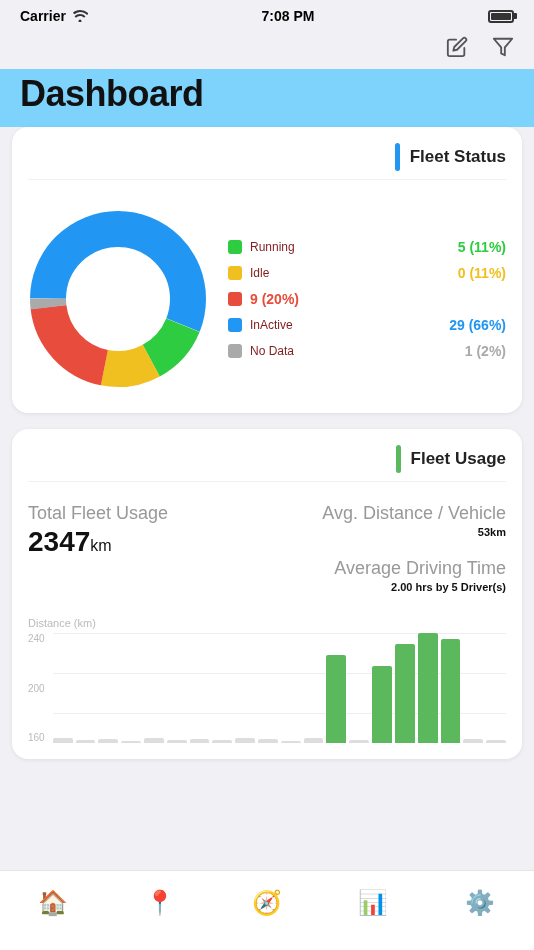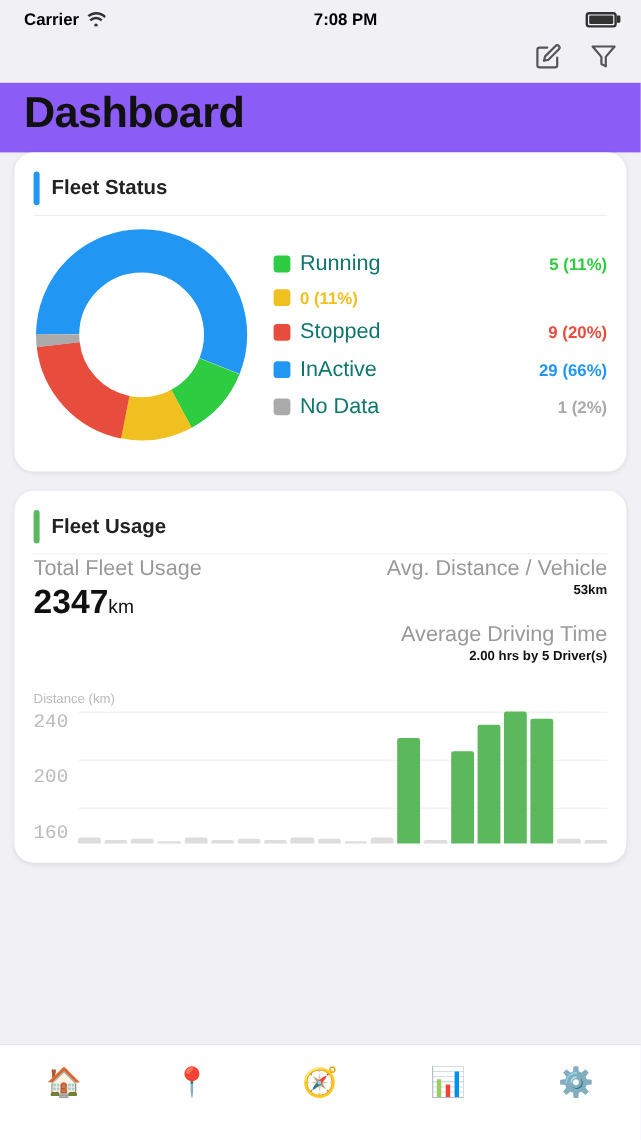--- a/index.html
+++ b/index.html
@@ -75,44 +75,45 @@
       background: none;
       border: none;
       cursor: pointer;
       padding: 4px;
       color: #555;
     }
 
     
     .page-title {
       padding: 4px 20px 12px;
-      background: #8b5cf6;
+      background: #7dd3fc;
     }
     .page-title h1 {
       font-size: 36px;
       font-weight: 800;
       color: #111;
       letter-spacing: -0.5px;
     }
 
     
     .card {
       background: #fff;
       border-radius: 16px;
       margin: 0 12px 16px;
       padding: 16px;
       box-shadow: 0 1px 4px rgba(0,0,0,0.08);
     }
     .card-header {
       display: flex;
       align-items: center;
       gap: 10px;
-      margin-bottom: 1px;
+      margin-bottom: 21px;
       padding-bottom: 8px;
       border-bottom: 1px solid #f0f0f0;
+      justify-content: flex-end;
     }
     .card-indicator {
       width: 5px;
       height: 28px;
       border-radius: 3px;
     }
     .card-title {
       font-size: 17px;
       font-weight: 600;
       color: #222;
@@ -175,22 +176,22 @@
       align-items: center;
       gap: 8px;
     }
     .legend-dot {
       width: 14px;
       height: 14px;
       border-radius: 3px;
       flex-shrink: 0;
     }
     .legend-name {
-      font-size: 18px;
-      color: #0f766e;
+      font-size: 12px;
+      color: #7f1d1d;
       flex: 1;
     }
     .legend-value {
       font-size: 14px;
       font-weight: 700;
     }
 
     
     .fleet-usage-stats {
       display: flex;
@@ -250,23 +251,22 @@
     }
     .y-axis {
       display: flex;
       flex-direction: column;
       justify-content: space-between;
       align-items: flex-end;
       height: 110px;
       padding-bottom: 0;
     }
     .y-tick {
-      font-size: 16px;
+      font-size: 10px;
       color: #bbb;
-      font-family: Liberation Mono, monospace;
     }
     .chart-inner {
       flex: 1;
       position: relative;
     }
     .grid-line {
       position: absolute;
       left: 0; right: 0;
       border-top: 1px solid #eee;
     }
@@ -362,25 +362,25 @@
 
     <div class="legend">
 
     <div class="legend-item">
     <div class="legend-dot" style="background:#2ecc40;"></div>
     <span class="legend-name">Running</span>
     <span class="legend-value" style="color:#2ecc40;">5 (11%)</span>
   </div>
         <div class="legend-item">
     <div class="legend-dot" style="background:#f0c020;"></div>
+    <span class="legend-name">Idle</span>
     <span class="legend-value" style="color:#f0c020;">0 (11%)</span>
   </div>
         <div class="legend-item">
     <div class="legend-dot" style="background:#e74c3c;"></div>
-    <span class="legend-name">Stopped</span>
     <span class="legend-value" style="color:#e74c3c;">9 (20%)</span>
   </div>
         <div class="legend-item">
     <div class="legend-dot" style="background:#2196f3;"></div>
     <span class="legend-name">InActive</span>
     <span class="legend-value" style="color:#2196f3;">29 (66%)</span>
   </div>
         <div class="legend-item">
     <div class="legend-dot" style="background:#aaa;"></div>
     <span class="legend-name">No Data</span>

